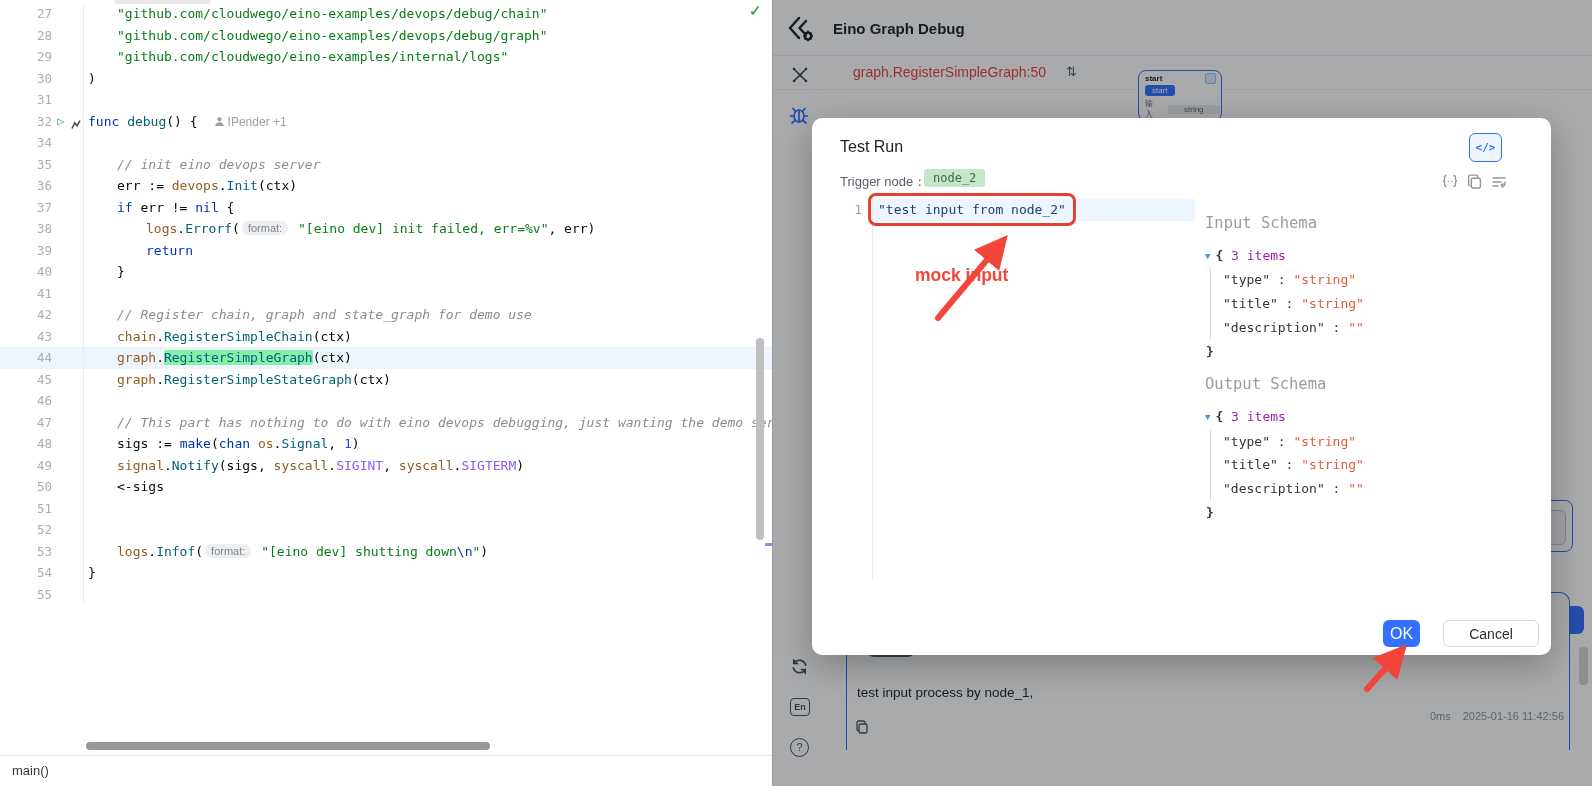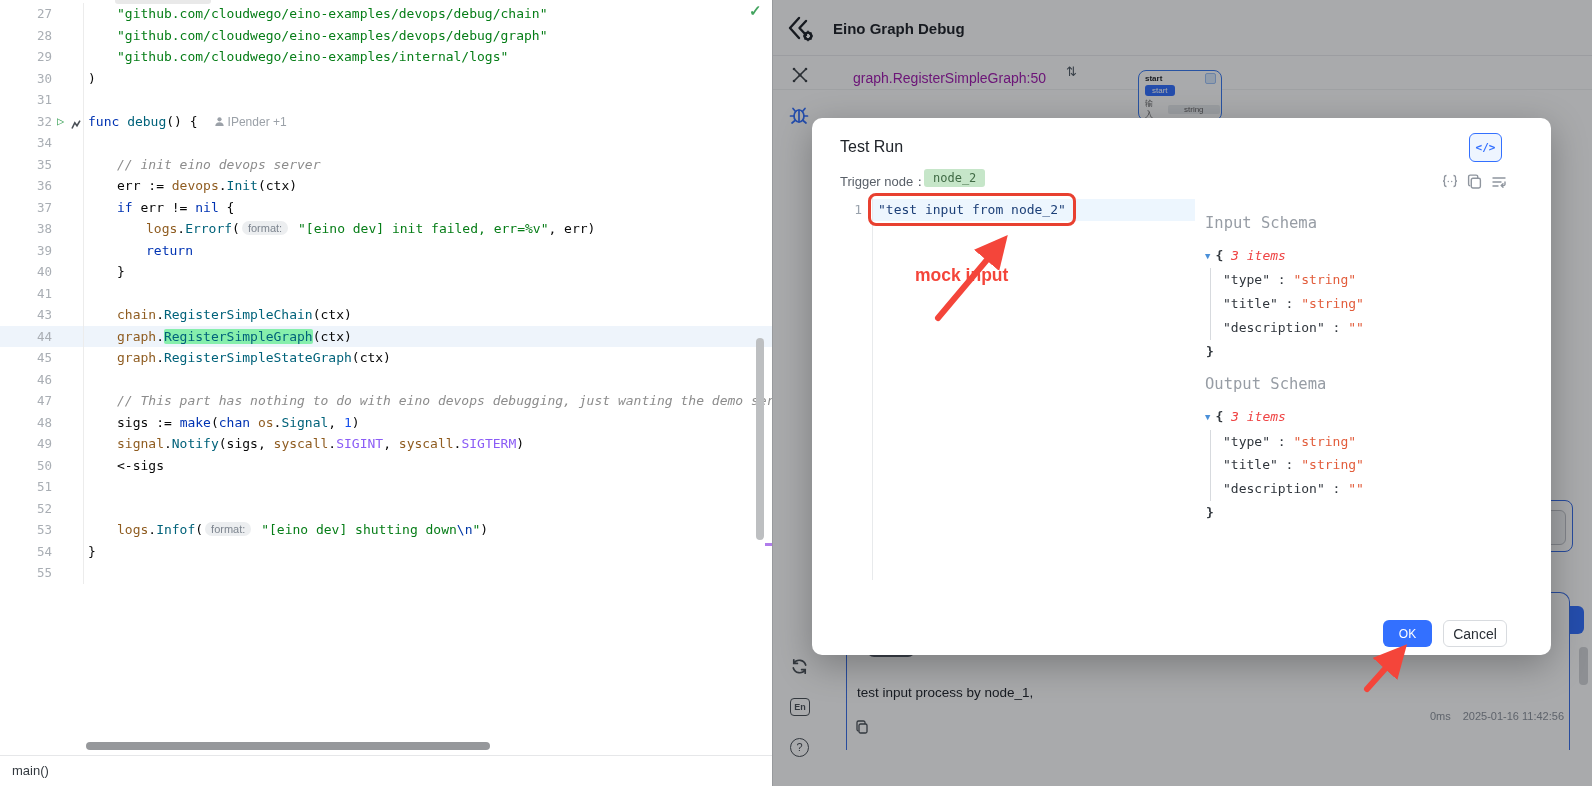--- a/index.html
+++ b/index.html
@@ -31,21 +31,21 @@
   .stripe-mark{left:765px;top:543px;width:7px;height:3px;background:#b07ceb;}
   .hscroll{left:86px;top:742px;width:404px;height:8px;background:#96989b;border-radius:4px;}
   .statusbar{left:0;top:755px;width:772px;height:31px;background:#fff;border-top:1px solid #e6e7e9;
       font-size:13px;color:#343a40;box-sizing:border-box;padding:7px 0 0 12px;}
   
   .debug-pane{position:absolute;left:772px;top:0;width:820px;height:786px;background:#fff;border-left:1px solid #e4e5e7;box-sizing:border-box;}
   .dp-header{position:absolute;left:0;top:0;width:100%;height:56px;border-bottom:1px solid #ebecee;box-sizing:border-box;}
   .dp-logo{position:absolute;left:13px;top:13px;}
   .dp-title{position:absolute;left:60px;top:20px;font-size:15px;font-weight:700;color:#1f2329;}
   .dp-toolbar{position:absolute;left:0;top:56px;width:100%;height:34px;border-bottom:1px solid #f0f1f2;box-sizing:border-box;}
-  .dp-toolbar-text{position:absolute;left:80px;top:14px;font-size:14px;color:#a21caf;}
+  .dp-toolbar-text{position:absolute;left:80px;top:8px;font-size:14px;color:#ef4444;}
   .sort-icon{position:absolute;left:293px;top:8px;font-size:13px;color:#525c66;cursor:pointer;}
   .rail-icon{position:absolute;cursor:pointer;}
   .en-box{width:18px;height:16px;border:1.5px solid #4a5057;border-radius:4px;font-size:9px;font-weight:bold;
       color:#4a5057;text-align:center;line-height:16px;}
   .help-circ{width:17px;height:17px;border:1.5px solid #4a5057;border-radius:50%;font-size:11px;
       color:#4a5057;text-align:center;line-height:17px;}
   
   .start-node{position:absolute;left:365px;top:70px;width:84px;height:51px;background:#fff;
       border:1.5px solid #3a7af0;border-radius:8px;box-sizing:border-box;font-size:8px;overflow:hidden;}
   .sn-row1{display:flex;justify-content:space-between;align-items:center;padding:2px 5px 0 6px;}
@@ -94,27 +94,27 @@
       font-family:"DejaVu Sans Mono",monospace;font-size:13px;}
   .m-code{position:absolute;left:66px;top:84px;font-family:"DejaVu Sans Mono",monospace;font-size:13px;
       font-weight:500;color:#1c3f77;}
   .m-redbox{position:absolute;left:56px;top:75px;width:208px;height:33px;border:3px solid #e84030;border-radius:8px;box-sizing:border-box;}
   .mock-label{position:absolute;left:103px;top:147px;font-size:17.5px;font-weight:600;color:#f4453a;}
   .schema-panel{position:absolute;left:393px;top:84px;width:330px;}
   .schema-title{font-size:15.5px;color:#979da5;margin:10px 0 8px;}
   .schema-block{font-family:"DejaVu Sans Mono",monospace;font-size:13px;line-height:23.7px;color:#2f353c;}
   .tri{color:#4a90d9;font-size:9px;margin-right:5px;vertical-align:1px;cursor:pointer;}
   .brace{font-weight:bold;color:#33393f;}
-  .items{font-style:italic;color:#ef4444;}
+  .items{color:#a21caf;}
   .schema-rows{margin-left:5px;border-left:1px solid #d7dade;padding-left:12px;}
   .skey{color:#2f353c;} .scolon{color:#2f353c;} .sval{color:#e25c3b;}
   .schema-close{font-weight:bold;color:#33393f;margin-left:1px;}
-  .m-ok{position:absolute;left:571px;top:502px;width:49px;height:27px;background:#3370ff;color:#fff;border:none;
-      border-radius:6px;font-size:12px;font-family:"Liberation Sans",sans-serif;cursor:pointer;}
-  .m-cancel{position:absolute;left:631px;top:502px;width:64px;height:27px;background:#fff;color:#2b3037;
+  .m-ok{position:absolute;left:571px;top:502px;width:37px;height:27px;background:#3370ff;color:#fff;border:none;
+      border-radius:6px;font-size:16px;font-family:"Liberation Sans",sans-serif;cursor:pointer;}
+  .m-cancel{position:absolute;left:631px;top:502px;width:96px;height:27px;background:#fff;color:#2b3037;
       border:1px solid #d8dbdf;border-radius:6px;font-size:14px;font-family:"Liberation Sans",sans-serif;cursor:pointer;}
   .arrows{position:absolute;left:0;top:0;width:1592px;height:786px;z-index:70;pointer-events:none;}
 </style>
 </head>
 <body>
 
 <div class="editor-pane">
   <div class="code-lines">
       <div class="crow"><span class="gut"><span class="lnum">27</span></span><span class="ccode" style="padding-left: 33px;"><span class="tk-str">"github.com/cloudwego/eino-examples/devops/debug/chain"</span></span></div>
       <div class="crow"><span class="gut"><span class="lnum">28</span></span><span class="ccode" style="padding-left: 33px;"><span class="tk-str">"github.com/cloudwego/eino-examples/devops/debug/graph"</span></span></div>
@@ -128,20 +128,21 @@
               <path d="M1.4 11c0-2.6 2-4.1 4.6-4.1s4.6 1.5 4.6 4.1z" fill="#9ba1a8"></path>
             </svg><span>IPender +1</span></span></span></div>
       <div class="crow"><span class="gut"><span class="lnum">34</span></span><span class="ccode" style="padding-left: 33px;"></span></div>
       <div class="crow"><span class="gut"><span class="lnum">35</span></span><span class="ccode" style="padding-left: 33px;"><span class="tk-cmt">// init eino devops server</span></span></div>
       <div class="crow"><span class="gut"><span class="lnum">36</span></span><span class="ccode" style="padding-left: 33px;"><span class="tk-pln">err := </span><span class="tk-pkg">devops</span><span class="tk-pln">.</span><span class="tk-fn">Init</span><span class="tk-pln">(ctx)</span></span></div>
       <div class="crow"><span class="gut"><span class="lnum">37</span></span><span class="ccode" style="padding-left: 33px;"><span class="tk-kw">if</span><span class="tk-pln"> err != </span><span class="tk-kw">nil</span><span class="tk-pln"> {</span></span></div>
       <div class="crow"><span class="gut"><span class="lnum">38</span></span><span class="ccode" style="padding-left: 62px;"><span class="tk-pkg">logs</span><span class="tk-pln">.</span><span class="tk-fn">Errorf</span><span class="tk-pln">(</span><span class="tk-hint">format:</span><span class="tk-str"> "[eino dev] init failed, err=%v"</span><span class="tk-pln">, err)</span></span></div>
       <div class="crow"><span class="gut"><span class="lnum">39</span></span><span class="ccode" style="padding-left: 62px;"><span class="tk-kw">return</span></span></div>
       <div class="crow"><span class="gut"><span class="lnum">40</span></span><span class="ccode" style="padding-left: 33px;"><span class="tk-pln">}</span></span></div>
       <div class="crow"><span class="gut"><span class="lnum">41</span></span><span class="ccode" style="padding-left: 33px;"></span></div>
+      <div class="crow"><span class="gut"><span class="lnum">42</span></span><span class="ccode" style="padding-left: 33px;"><span class="tk-cmt">// Register chain, graph and state_graph for demo use</span></span></div>
       <div class="crow"><span class="gut"><span class="lnum">43</span></span><span class="ccode" style="padding-left: 33px;"><span class="tk-pkg">chain</span><span class="tk-pln">.</span><span class="tk-fn">RegisterSimpleChain</span><span class="tk-pln">(ctx)</span></span></div>
       <div class="crow cur"><span class="gut"><span class="lnum">44</span></span><span class="ccode" style="padding-left: 33px;"><span class="tk-pkg">graph</span><span class="tk-pln">.</span><span class="tk-fnhl">RegisterSimpleGraph</span><span class="tk-pln">(ctx)</span></span></div>
       <div class="crow"><span class="gut"><span class="lnum">45</span></span><span class="ccode" style="padding-left: 33px;"><span class="tk-pkg">graph</span><span class="tk-pln">.</span><span class="tk-fn">RegisterSimpleStateGraph</span><span class="tk-pln">(ctx)</span></span></div>
       <div class="crow"><span class="gut"><span class="lnum">46</span></span><span class="ccode" style="padding-left: 33px;"></span></div>
       <div class="crow"><span class="gut"><span class="lnum">47</span></span><span class="ccode" style="padding-left: 33px;"><span class="tk-cmt">// This part has nothing to do with eino devops debugging, just wanting the demo serv</span></span></div>
       <div class="crow"><span class="gut"><span class="lnum">48</span></span><span class="ccode" style="padding-left: 33px;"><span class="tk-pln">sigs := </span><span class="tk-kw">make</span><span class="tk-pln">(</span><span class="tk-kw">chan</span><span class="tk-pln"> </span><span class="tk-pkg">os</span><span class="tk-pln">.</span><span class="tk-fn">Signal</span><span class="tk-pln">, </span><span class="tk-num">1</span><span class="tk-pln">)</span></span></div>
       <div class="crow"><span class="gut"><span class="lnum">49</span></span><span class="ccode" style="padding-left: 33px;"><span class="tk-pkg">signal</span><span class="tk-pln">.</span><span class="tk-fn">Notify</span><span class="tk-pln">(sigs, </span><span class="tk-pkg">syscall</span><span class="tk-pln">.</span><span class="tk-cst">SIGINT</span><span class="tk-pln">, </span><span class="tk-pkg">syscall</span><span class="tk-pln">.</span><span class="tk-cst">SIGTERM</span><span class="tk-pln">)</span></span></div>
       <div class="crow"><span class="gut"><span class="lnum">50</span></span><span class="ccode" style="padding-left: 33px;"><span class="tk-pln">&lt;-sigs</span></span></div>
       <div class="crow"><span class="gut"><span class="lnum">51</span></span><span class="ccode" style="padding-left: 33px;"></span></div>
       <div class="crow"><span class="gut"><span class="lnum">52</span></span><span class="ccode" style="padding-left: 33px; margin-top: 24px;"><span class="tk-cmt">// exit</span></span></div>

